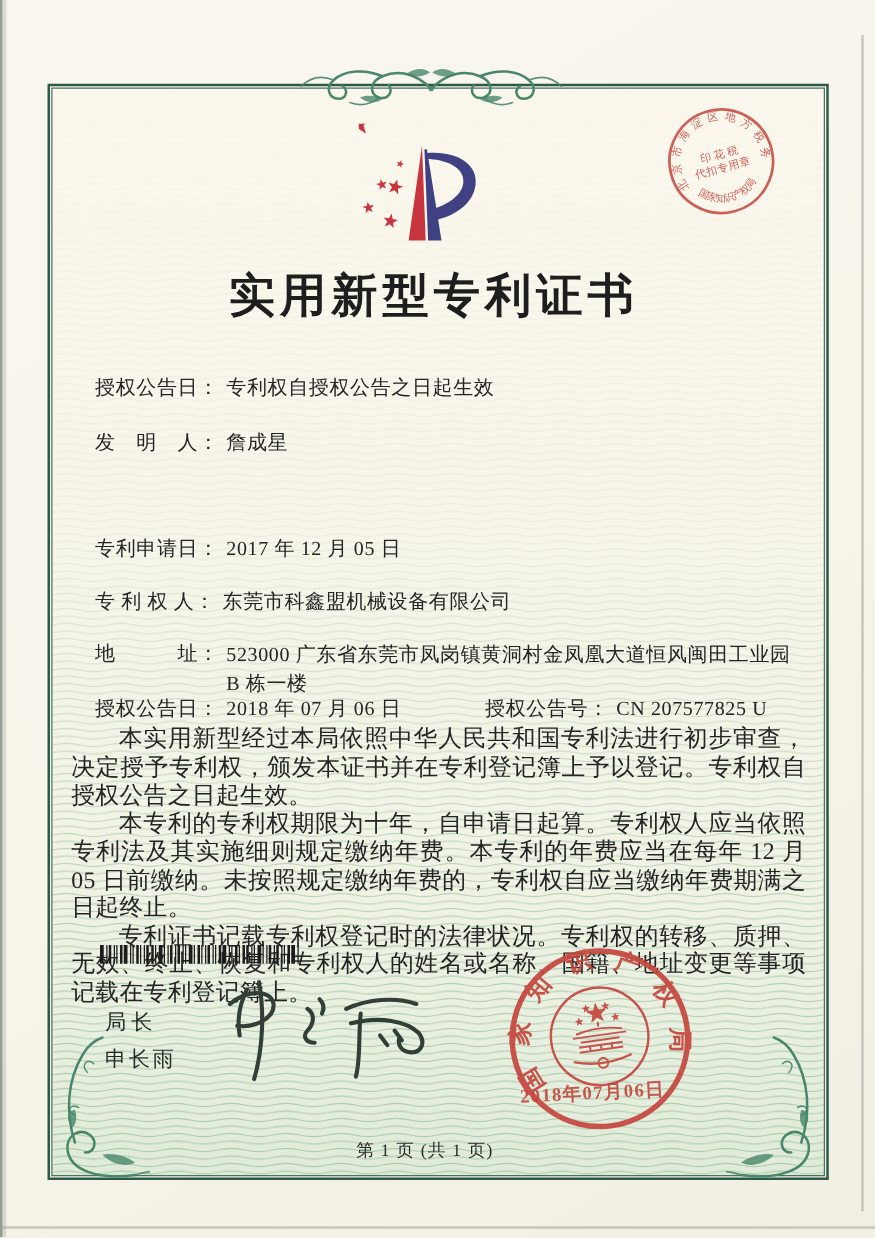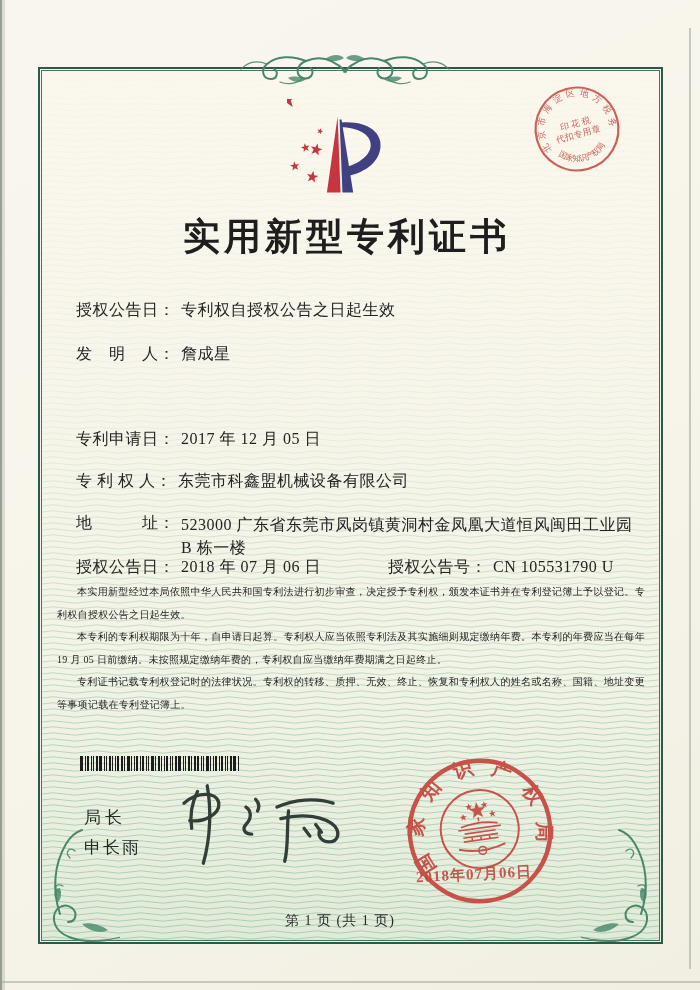--- a/index.html
+++ b/index.html
@@ -43,21 +43,21 @@
          font-weight:700;letter-spacing:4px;color:#1e1e1e;z-index:4}
 
   .field-row{position:absolute;left:76px;font-size:16px;color:var(--text-black,#242424);
              white-space:nowrap;z-index:4;letter-spacing:.5px}
   .field-row .val{margin-left:6px}
   .row-address{white-space:normal;width:580px}
   .row-address .val{display:inline-block;width:458px;vertical-align:top;line-height:23px}
   .row-grant-no{left:388px}
 
   .paras{position:absolute;left:57px;top:581px;width:588px;z-index:4;color:var(--text-black,#242424)}
-  .paras p{font-size:10px;line-height:22.5px;text-align:justify;text-indent:2em;letter-spacing:.3px}
+  .paras p{font-size:19px;line-height:22.5px;text-align:justify;text-indent:2em;letter-spacing:.3px}
 
   .barcode{position:absolute;left:80px;top:756px;height:15px;z-index:4;font-size:0}
   .barcode i{display:inline-block;height:100%;background:#1c1c1c;margin-right:1.5px}
 
   .sig-title{position:absolute;left:84px;top:806px;font-size:17px;letter-spacing:4px;
              color:#1f2a24;z-index:5}
   .sig-name{position:absolute;left:84px;top:836px;font-size:17px;letter-spacing:2px;
             color:#1f2a24;z-index:5}
   .sig-hand{position:absolute;left:162px;top:778px;width:195px;height:92px;z-index:5}
   .sig-hand path{stroke:var(--ink-black,#323f37);fill:none;stroke-width:3.4;
@@ -176,26 +176,26 @@
   <div class="field-row" style="top:471px">
     <span>专 利 权 人：</span><span class="val">东莞市科鑫盟机械设备有限公司</span>
   </div>
   <div class="field-row row-address" style="top:513px">
     <span>地　　　址：</span><span class="val">523000 广东省东莞市凤岗镇黄洞村金凤凰大道恒风闽田工业园 B 栋一楼</span>
   </div>
   <div class="field-row" style="top:557px">
     <span>授权公告日：</span><span class="val">2018 年 07 月 06 日</span>
   </div>
   <div class="field-row row-grant-no" style="top:557px">
-    <span>授权公告号：</span><span class="val">CN 105531790 U</span>
+    <span>授权公告号：</span><span class="val">CN 207577825 U</span>
   </div>
 
   <div class="paras">
     <p>本实用新型经过本局依照中华人民共和国专利法进行初步审查，决定授予专利权，颁发本证书并在专利登记簿上予以登记。专利权自授权公告之日起生效。</p>
-    <p>本专利的专利权期限为十年，自申请日起算。专利权人应当依照专利法及其实施细则规定缴纳年费。本专利的年费应当在每年 19 月 05 日前缴纳。未按照规定缴纳年费的，专利权自应当缴纳年费期满之日起终止。</p>
+    <p>本专利的专利权期限为十年，自申请日起算。专利权人应当依照专利法及其实施细则规定缴纳年费。本专利的年费应当在每年 12 月 05 日前缴纳。未按照规定缴纳年费的，专利权自应当缴纳年费期满之日起终止。</p>
     <p>专利证书记载专利权登记时的法律状况。专利权的转移、质押、无效、终止、恢复和专利权人的姓名或名称、国籍、地址变更等事项记载在专利登记簿上。</p>
   </div>
 
   <div class="barcode"><i style="width:3px"></i><i style="width:1px"></i><i style="width:2px"></i><i style="width:1px"></i><i style="width:1px"></i><i style="width:2px"></i><i style="width:3px"></i><i style="width:1px"></i><i style="width:1px"></i><i style="width:2px"></i><i style="width:1px"></i><i style="width:1px"></i><i style="width:2px"></i><i style="width:2px"></i><i style="width:1px"></i><i style="width:3px"></i><i style="width:1px"></i><i style="width:1px"></i><i style="width:2px"></i><i style="width:1px"></i><i style="width:2px"></i><i style="width:1px"></i><i style="width:1px"></i><i style="width:3px"></i><i style="width:1px"></i><i style="width:2px"></i><i style="width:1px"></i><i style="width:1px"></i><i style="width:2px"></i><i style="width:1px"></i><i style="width:1px"></i><i style="width:2px"></i><i style="width:3px"></i><i style="width:1px"></i><i style="width:1px"></i><i style="width:2px"></i><i style="width:1px"></i><i style="width:2px"></i><i style="width:2px"></i><i style="width:1px"></i><i style="width:1px"></i><i style="width:3px"></i><i style="width:1px"></i><i style="width:1px"></i><i style="width:2px"></i><i style="width:1px"></i><i style="width:2px"></i><i style="width:1px"></i><i style="width:1px"></i><i style="width:2px"></i><i style="width:3px"></i><i style="width:1px"></i></div>
 
   <div class="sig-title">局长</div>
   <div class="sig-name">申长雨</div>
   <svg class="sig-hand" viewBox="0 0 200 95">
     <path d="M36,14 C30,26 28,40 30,52"></path>
     <path d="M22,26 C36,14 56,14 58,26 C59,38 42,46 28,44"></path>

